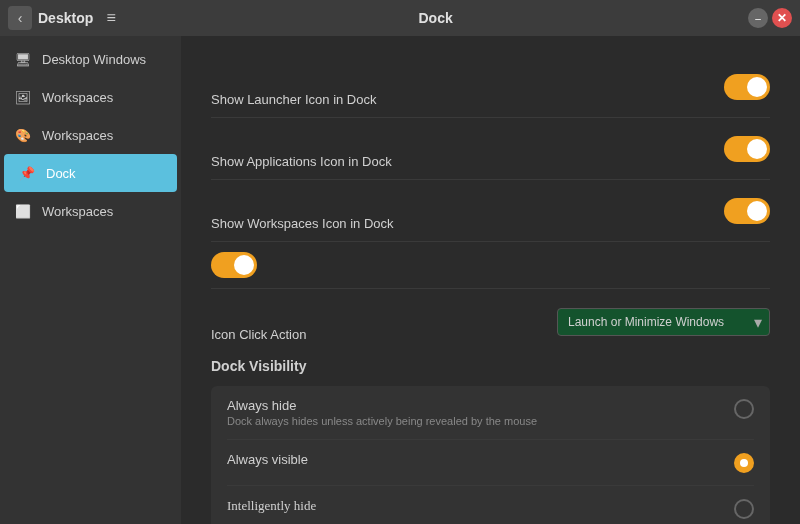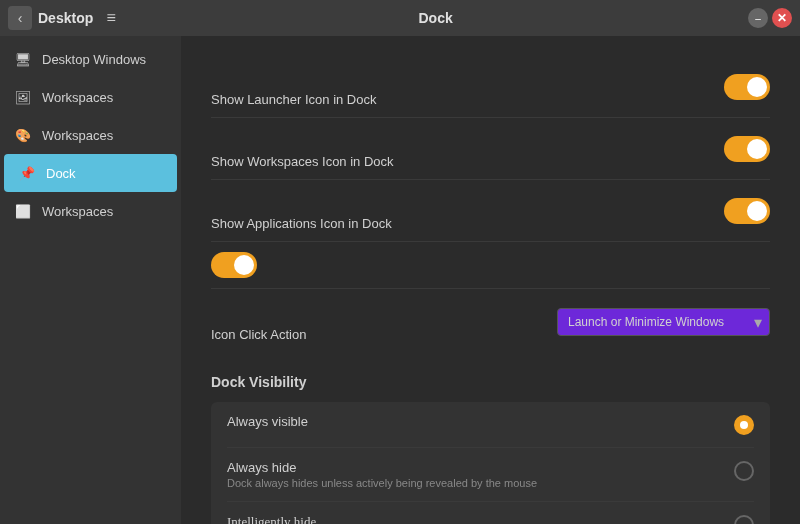--- a/index.html
+++ b/index.html
@@ -148,21 +148,21 @@
     }
 
     
     .dropdown-row {
       display: flex;
       align-items: center;
       justify-content: space-between;
       padding: 12px 0;
     }
     .dropdown {
-      background: #6d28d9;
+      background: #14532d;
       border: 1px solid #555;
       border-radius: 4px;
       color: #d0d0d0;
       font-size: 12px;
       padding: 6px 44px 6px 10px;
       appearance: none;
       cursor: pointer;
       min-width: 200px;
       position: relative;
     }
@@ -177,21 +177,21 @@
       transform: translateY(-50%);
       color: #aaa;
       pointer-events: none;
     }
 
     
     .section-title {
       font-size: 14px;
       font-weight: 600;
       color: #d0d0d0;
-      margin: 20px 0 12px 0;
+      margin: 4px 0 12px 0;
     }
 
     
     .visibility-section {
       background: #333;
       border-radius: 6px;
       padding: 0 16px;
       margin-bottom: 16px;
     }
     .radio-row {
@@ -284,25 +284,25 @@
     </div>
   </div>
 
   <div class="content">
 
     <div class="toggle-row">
       <span class="toggle-label">Show Launcher Icon in Dock</span>
       <div class="toggle"></div>
     </div>
     <div class="toggle-row">
+      <span class="toggle-label">Show Applications Icon in Dock</span>
+      <div class="toggle"></div>
+    </div>
+    <div class="toggle-row">
       <span class="toggle-label">Show Workspaces Icon in Dock</span>
-      <div class="toggle"></div>
-    </div>
-    <div class="toggle-row">
-      <span class="toggle-label">Show Applications Icon in Dock</span>
       <div class="toggle"></div>
     </div>
     <div class="toggle-row">
       <div class="toggle"></div>
     </div>
 
     <div class="dropdown-row">
       <span class="toggle-label">Icon Click Action</span>
       <div class="dropdown-wrap">
         <select class="dropdown">
@@ -313,31 +313,31 @@
         </select>
       </div>
     </div>
 
     <div class="section-title">Dock Visibility</div>
 
     <div class="visibility-section">
 
       <div class="radio-row">
         <div class="radio-text">
-          <span class="radio-title">Always visible</span>
-        </div>
-        <div class="radio-btn checked"></div>
-      </div>
-
-      <div class="radio-row">
-        <div class="radio-text">
           <span class="radio-title">Always hide</span>
           <span class="radio-desc">Dock always hides unless actively being revealed by the mouse</span>
         </div>
         <div class="radio-btn"></div>
+      </div>
+
+      <div class="radio-row">
+        <div class="radio-text">
+          <span class="radio-title">Always visible</span>
+        </div>
+        <div class="radio-btn checked"></div>
       </div>
 
       <div class="radio-row">
         <div class="radio-text">
           <span class="radio-title">Intelligently hide</span>
         </div>
         <div class="radio-btn"></div>
       </div>
     </div>
 

